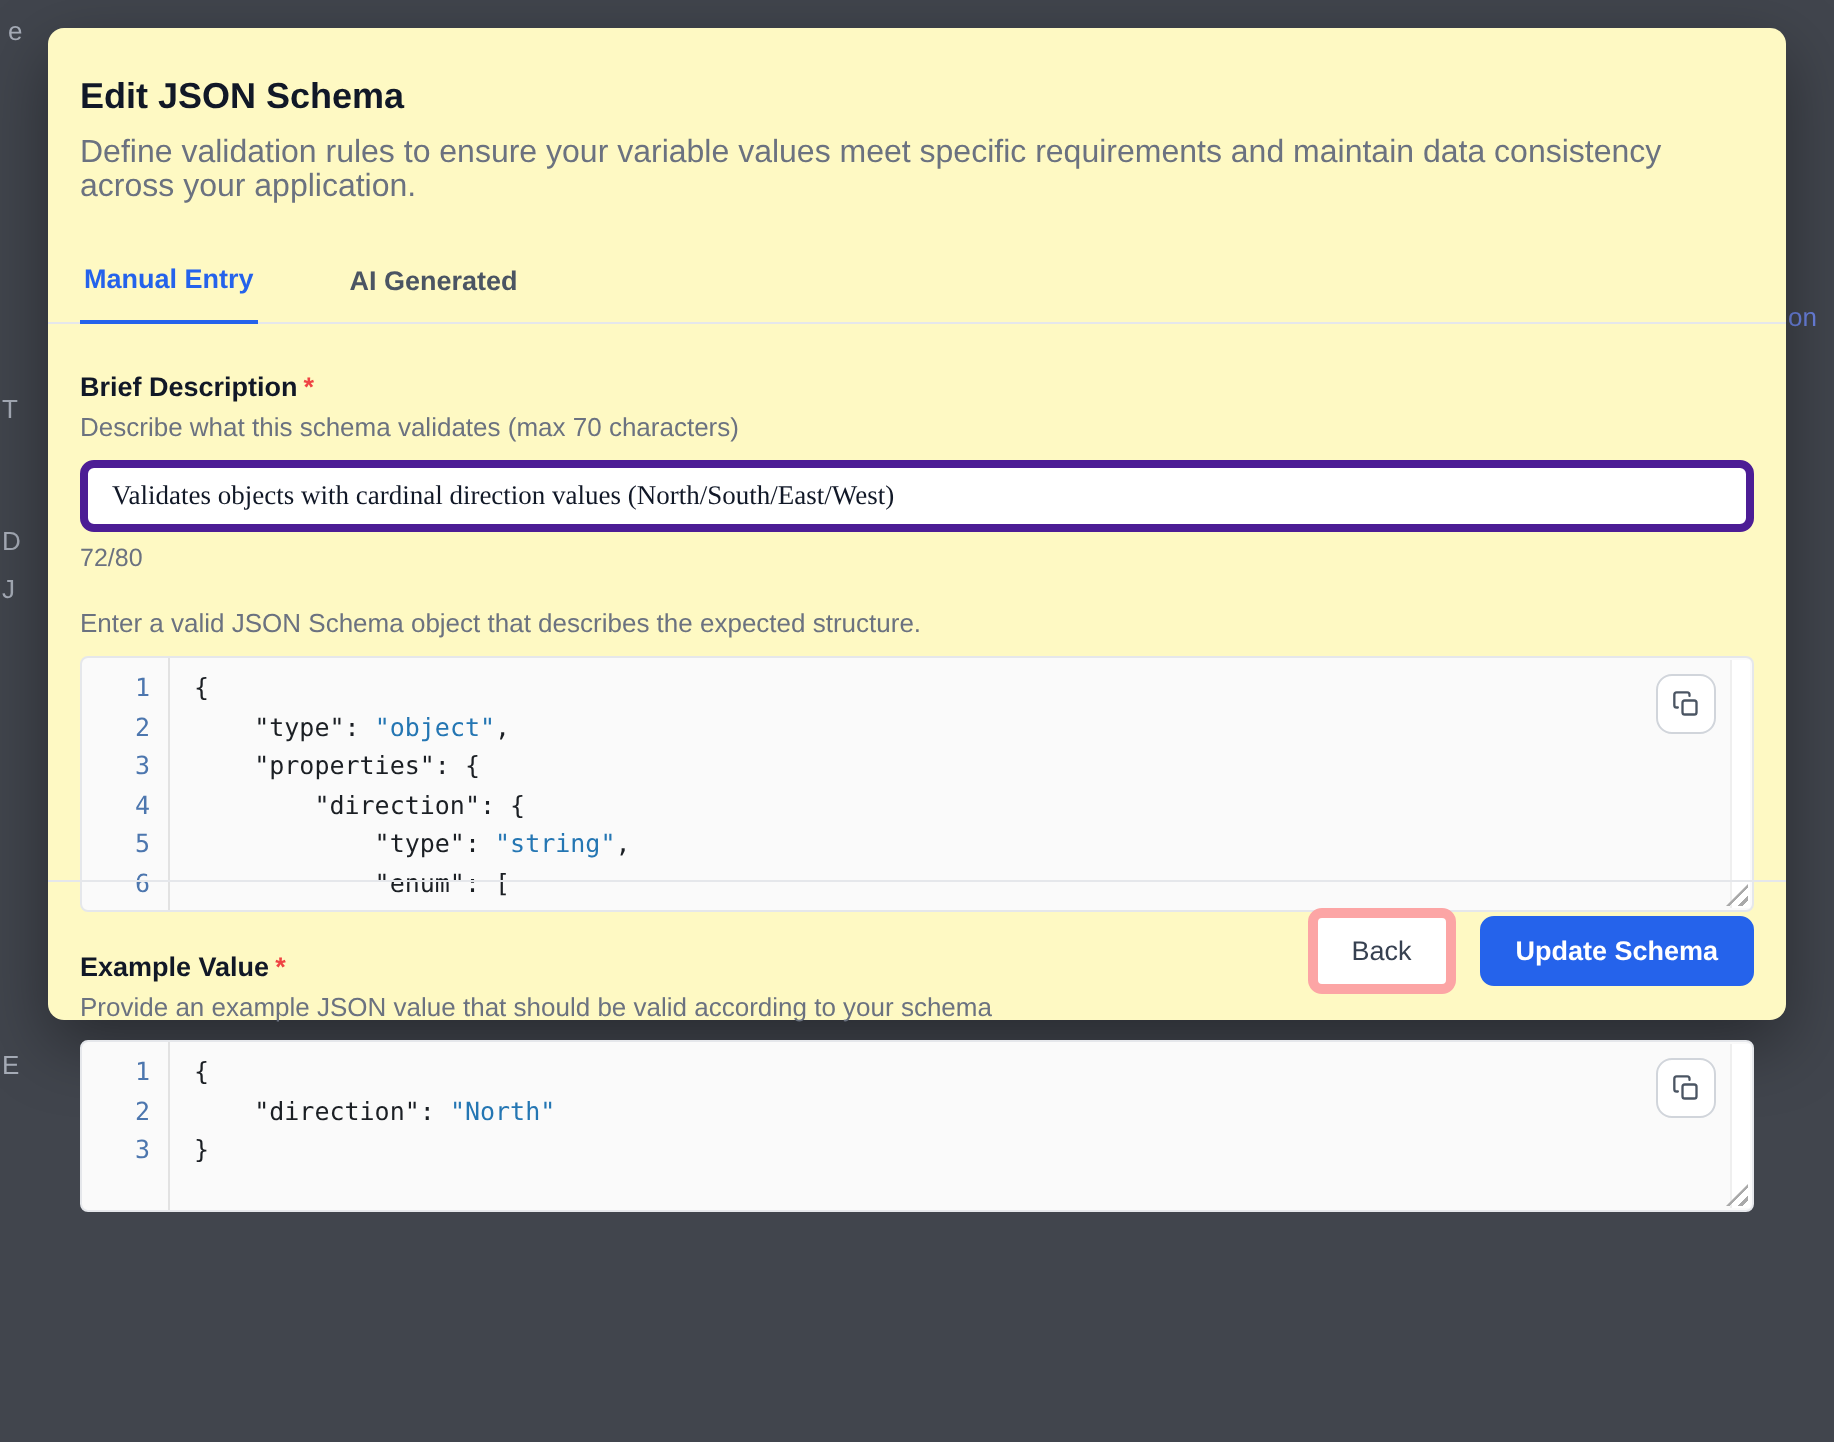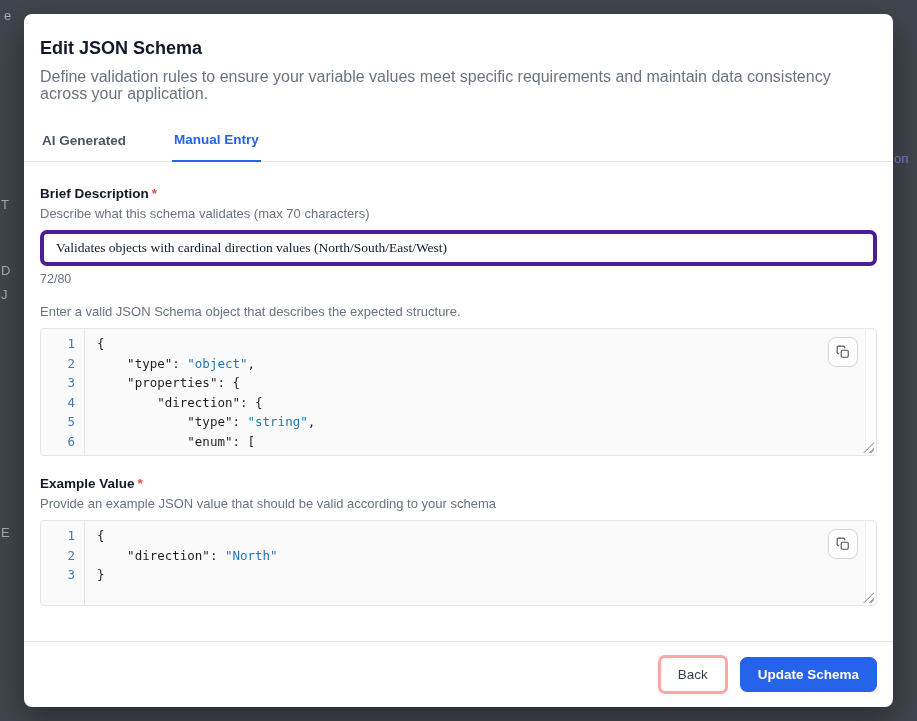--- a/index.html
+++ b/index.html
@@ -8,22 +8,22 @@
     width:917px; height:721px;
     background:#41454d;
     position:relative;
     overflow:hidden;
     font-family:"Liberation Sans", sans-serif;
   }
   .remnant { position:absolute; font-size:13px; font-weight:500; }
 
   .modal {
     position:absolute; left:24px; top:14px;
-    width:869px; height:693px;
-    background:#ffffff;
+    width:869px; height:496px;
+    background:#fef9c3;
     border-radius:8px;
     box-shadow:0 12px 34px rgba(0,0,0,0.38);
   }
   .modal-header { padding:24px 16px 0; }
   .modal-title { margin:0; font-size:18px; font-weight:700; color:#111827; }
   .modal-subtitle { margin:9px 0 0; font-size:16px; color:#6b7280; line-height:17px; }
 
   .tabs {
     margin-top:28px; padding:0 16px;
     border-bottom:1px solid #e5e7eb;
@@ -96,21 +96,21 @@
     clip-path:polygon(100% 0, 100% 100%, 0 100%);
   }
 
   .footer {
     position:absolute; left:0; right:0; bottom:0;
     border-top:1px solid #e5e7eb;
     padding:13px 16px;
     display:flex; justify-content:flex-end; align-items:center; gap:12px;
   }
   .btn { font-family:inherit; font-size:13.5px; border-radius:7px; padding:9px 17px; cursor:pointer; }
-  .btn-back { background:#fff; border:3px solid #fca5a5; color:#374151; }
+  .btn-back { background:#fff; border:5px solid #fca5a5; color:#374151; }
   .btn-primary { background:var(--accent); border:1px solid var(--accent); color:#fff; font-weight:600; }
 </style>
 </head>
 <body>
 
 <div id="bg-remnants">
     <span class="remnant" style="left: 4px; top: 8px; color: rgb(167, 173, 184);">e</span>
     <span class="remnant" style="left: 894px; top: 151px; color: rgb(107, 130, 224);">on</span>
     <span class="remnant" style="left: 1px; top: 197px; color: rgb(167, 173, 184);">T</span>
     <span class="remnant" style="left: 1px; top: 263px; color: rgb(167, 173, 184);">D</span>
@@ -119,22 +119,22 @@
   </div>
 
 <div class="modal">
 
   <div class="modal-header">
     <h1 class="modal-title">Edit JSON Schema</h1>
     <p class="modal-subtitle">Define validation rules to ensure your variable values meet specific requirements and maintain data consistency across your application.</p>
   </div>
 
   <div class="tabs">
+    <button class="tab active">Manual Entry</button>
     <button class="tab">AI Generated</button>
-    <button class="tab active">Manual Entry</button>
   </div>
 
   <div class="content">
 
     <div class="group-description">
       <div class="field-label">
         <span>Brief Description</span><span class="req">*</span>
       </div>
       <div class="helper">Describe what this schema validates (max 70 characters)</div>
       <input class="text-input" type="text" value="Validates objects with cardinal direction values (North/South/East/West)" style="">

